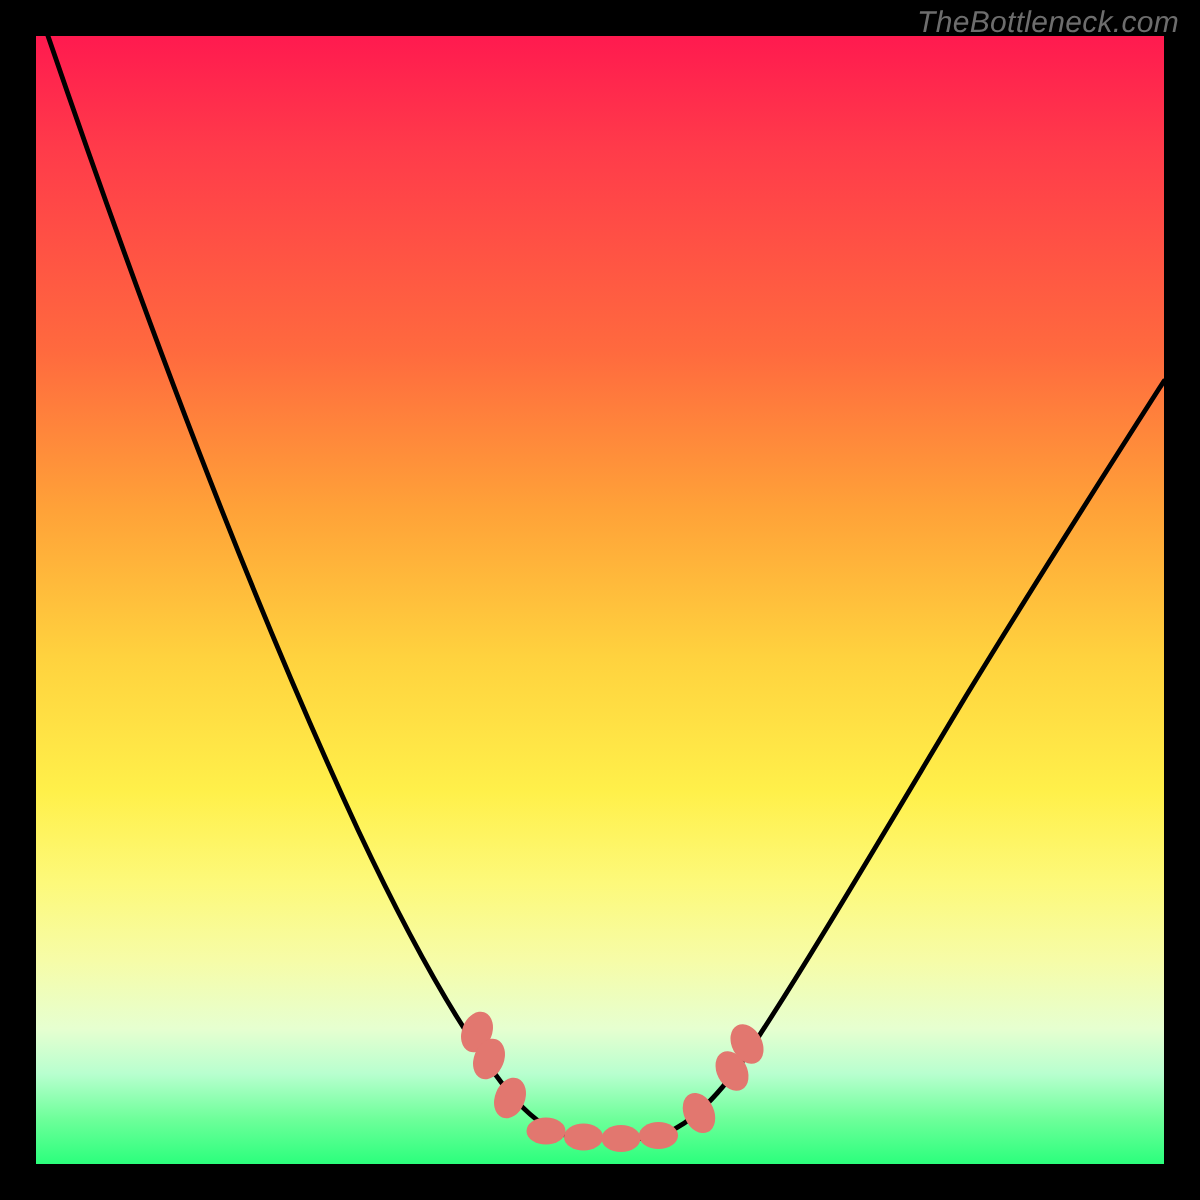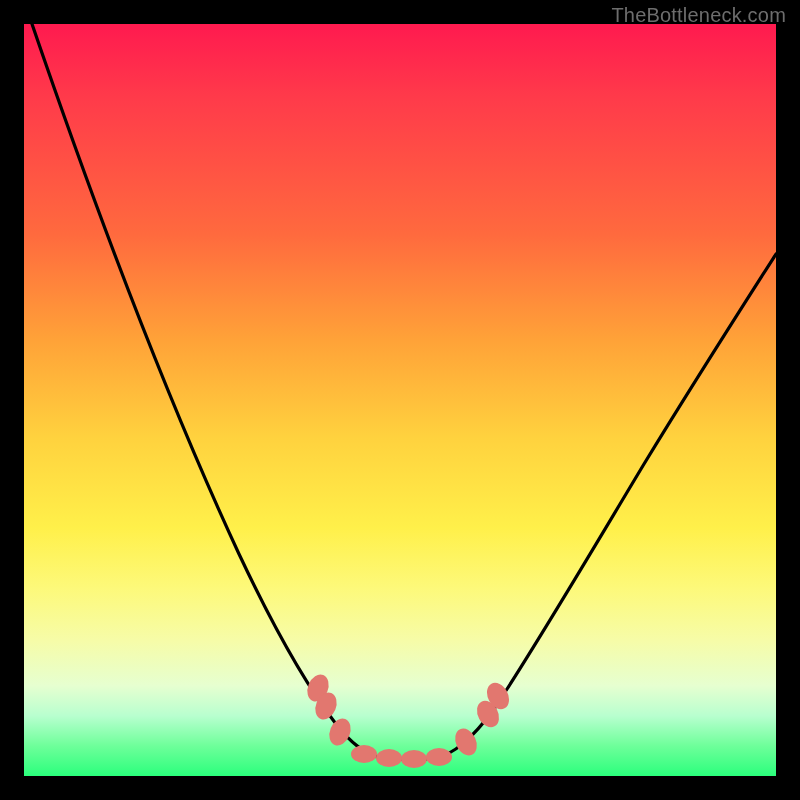--- a/index.html
+++ b/index.html
@@ -8,20 +8,21 @@
     width: 800px;
     height: 800px;
     background: #000;
     overflow: hidden;
     font-family: Arial, Helvetica, sans-serif;
   }
   .frame {
     position: absolute;
     inset: 0;
     background: #000;
+    font-style: italic;
   }
   .plot {
     position: absolute;
     
     left: 24px;
     right: 24px;
     top: 24px;
     bottom: 24px;
     overflow: hidden;
   }

